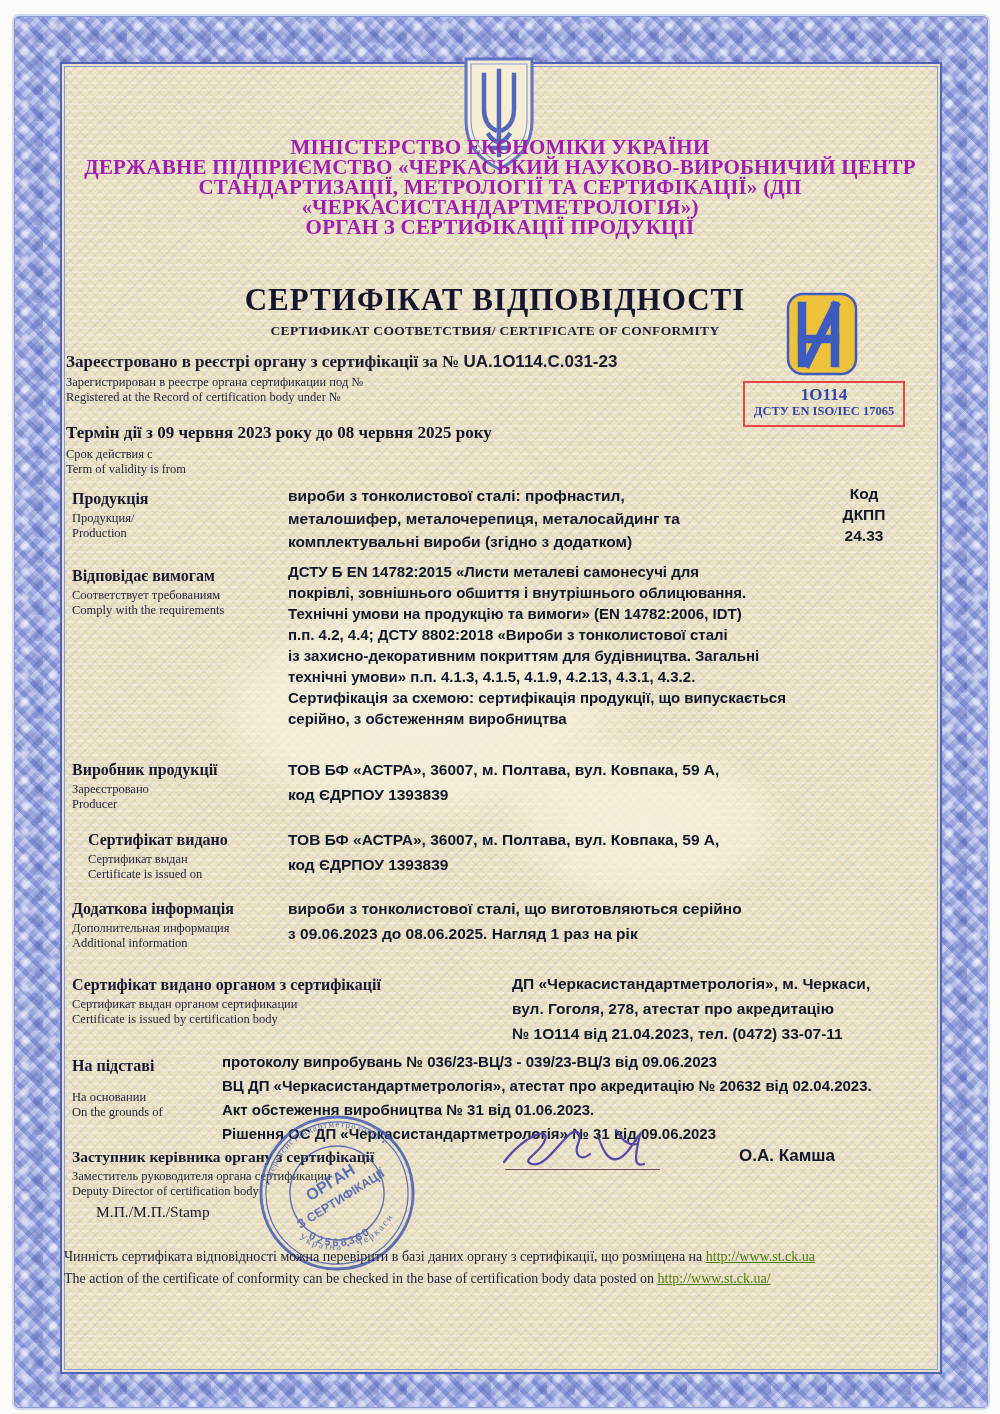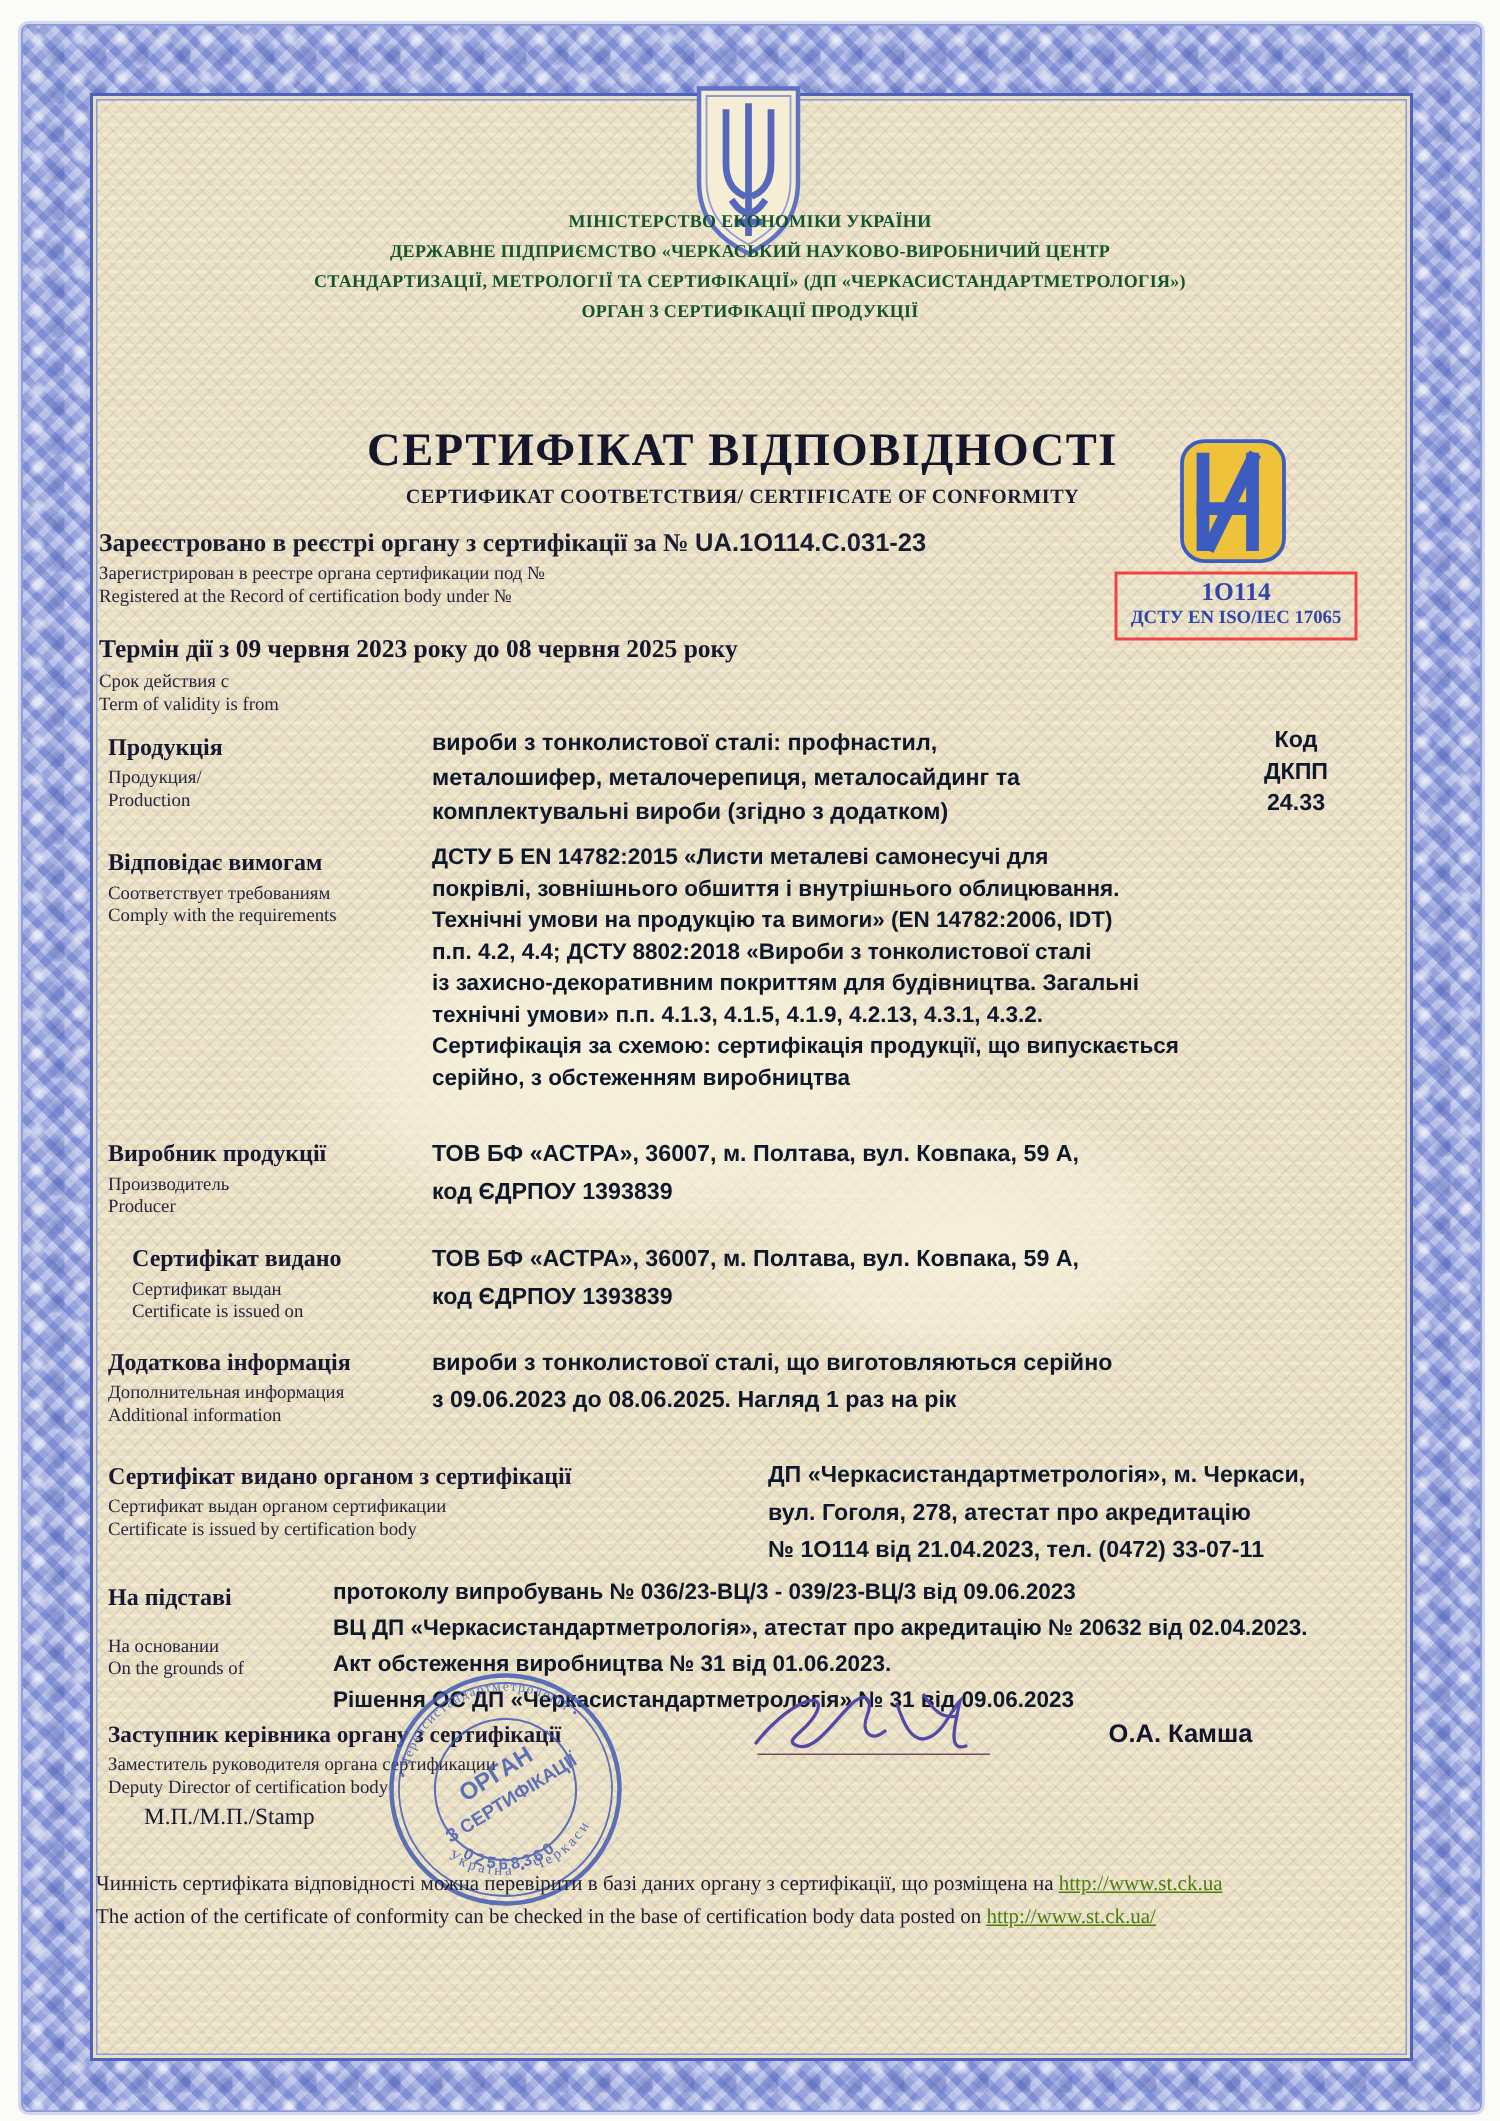--- a/index.html
+++ b/index.html
@@ -35,21 +35,21 @@
   }
   .blob{position:absolute;pointer-events:none;}
   .blob1{left:95px;top:540px;width:650px;height:345px;border-radius:45% 55% 62% 38%/52% 44% 56% 48%;
     background:radial-gradient(50% 50% at 50% 50%, rgba(247,241,221,.95) 0%, rgba(247,241,221,.72) 45%, rgba(247,241,221,0) 72%);}
   .blob2{left:430px;top:700px;width:430px;height:250px;border-radius:55% 45% 40% 60%/48% 56% 44% 52%;
     background:radial-gradient(50% 50% at 50% 50%, rgba(247,241,221,.9) 0%, rgba(247,241,221,.6) 48%, rgba(247,241,221,0) 74%);}
   .content{position:absolute;inset:0;}
   .abs{position:absolute;}
   .ctr{text-align:center;}
   .serif{font-family:"Liberation Serif", serif;}
-  .hdr-lines{font-weight:bold;font-size:12px;line-height:20px;color:#14532d;letter-spacing:.2px;}
+  .hdr-lines{font-weight:bold;font-size:21px;line-height:20px;color:#a21caf;letter-spacing:.2px;}
   .title-main{font-weight:bold;font-size:31px;letter-spacing:1px;color:#15152c;}
   .title-sub{font-weight:bold;font-size:13.5px;margin-top:5px;letter-spacing:.3px;}
   .reg-ua{font-weight:bold;font-size:17px;}
   .reg-num{font-family:"Liberation Sans", sans-serif;font-weight:bold;font-size:17px;}
   .sub-small{font-size:12.5px;line-height:15px;color:#26263c;}
   .term-main{font-family:Liberation Serif, serif;font-weight:bold;font-size:17px;color:#15152c;}
   .lbl{font-weight:bold;font-size:16px;line-height:19px;color:#181832;}
   .val{font-family:Liberation Sans, sans-serif;font-weight:bold;font-size:15.5px;line-height:23px;
        white-space:pre-line;color:#0f172a;}
   .val-req{font-size:15px;line-height:21px;}
@@ -152,21 +152,21 @@
 покрівлі, зовнішнього обшиття і внутрішнього облицювання.
 Технічні умови на продукцію та вимоги» (EN 14782:2006, IDT)
 п.п. 4.2, 4.4; ДСТУ 8802:2018 «Вироби з тонколистової сталі
 із захисно-декоративним покриттям для будівництва. Загальні
 технічні умови» п.п. 4.1.3, 4.1.5, 4.1.9, 4.2.13, 4.3.1, 4.3.2.
 Сертифікація за схемою: сертифікація продукції, що випускається
 серійно, з обстеженням виробництва</div>
 
   <div class="abs" style="left:72px;top:760px;width:210px;">
     <div class="lbl">Виробник продукції</div>
-    <div class="sub-small" style="margin-top:3px;">Производитель</div>
+    <div class="sub-small" style="margin-top:3px;">Зареєстровано</div>
     <div class="sub-small">Producer</div>
   </div>
   <div class="abs val" style="left:288px;top:757px;width:560px;line-height:25px;">ТОВ БФ «АСТРА», 36007, м. Полтава, вул. Ковпака, 59 А,
 код ЄДРПОУ 1393839</div>
 
   <div class="abs" style="left:88px;top:830px;width:210px;">
     <div class="lbl">Сертифікат видано</div>
     <div class="sub-small" style="margin-top:3px;">Сертификат выдан</div>
     <div class="sub-small">Certificate is issued on</div>
   </div>

